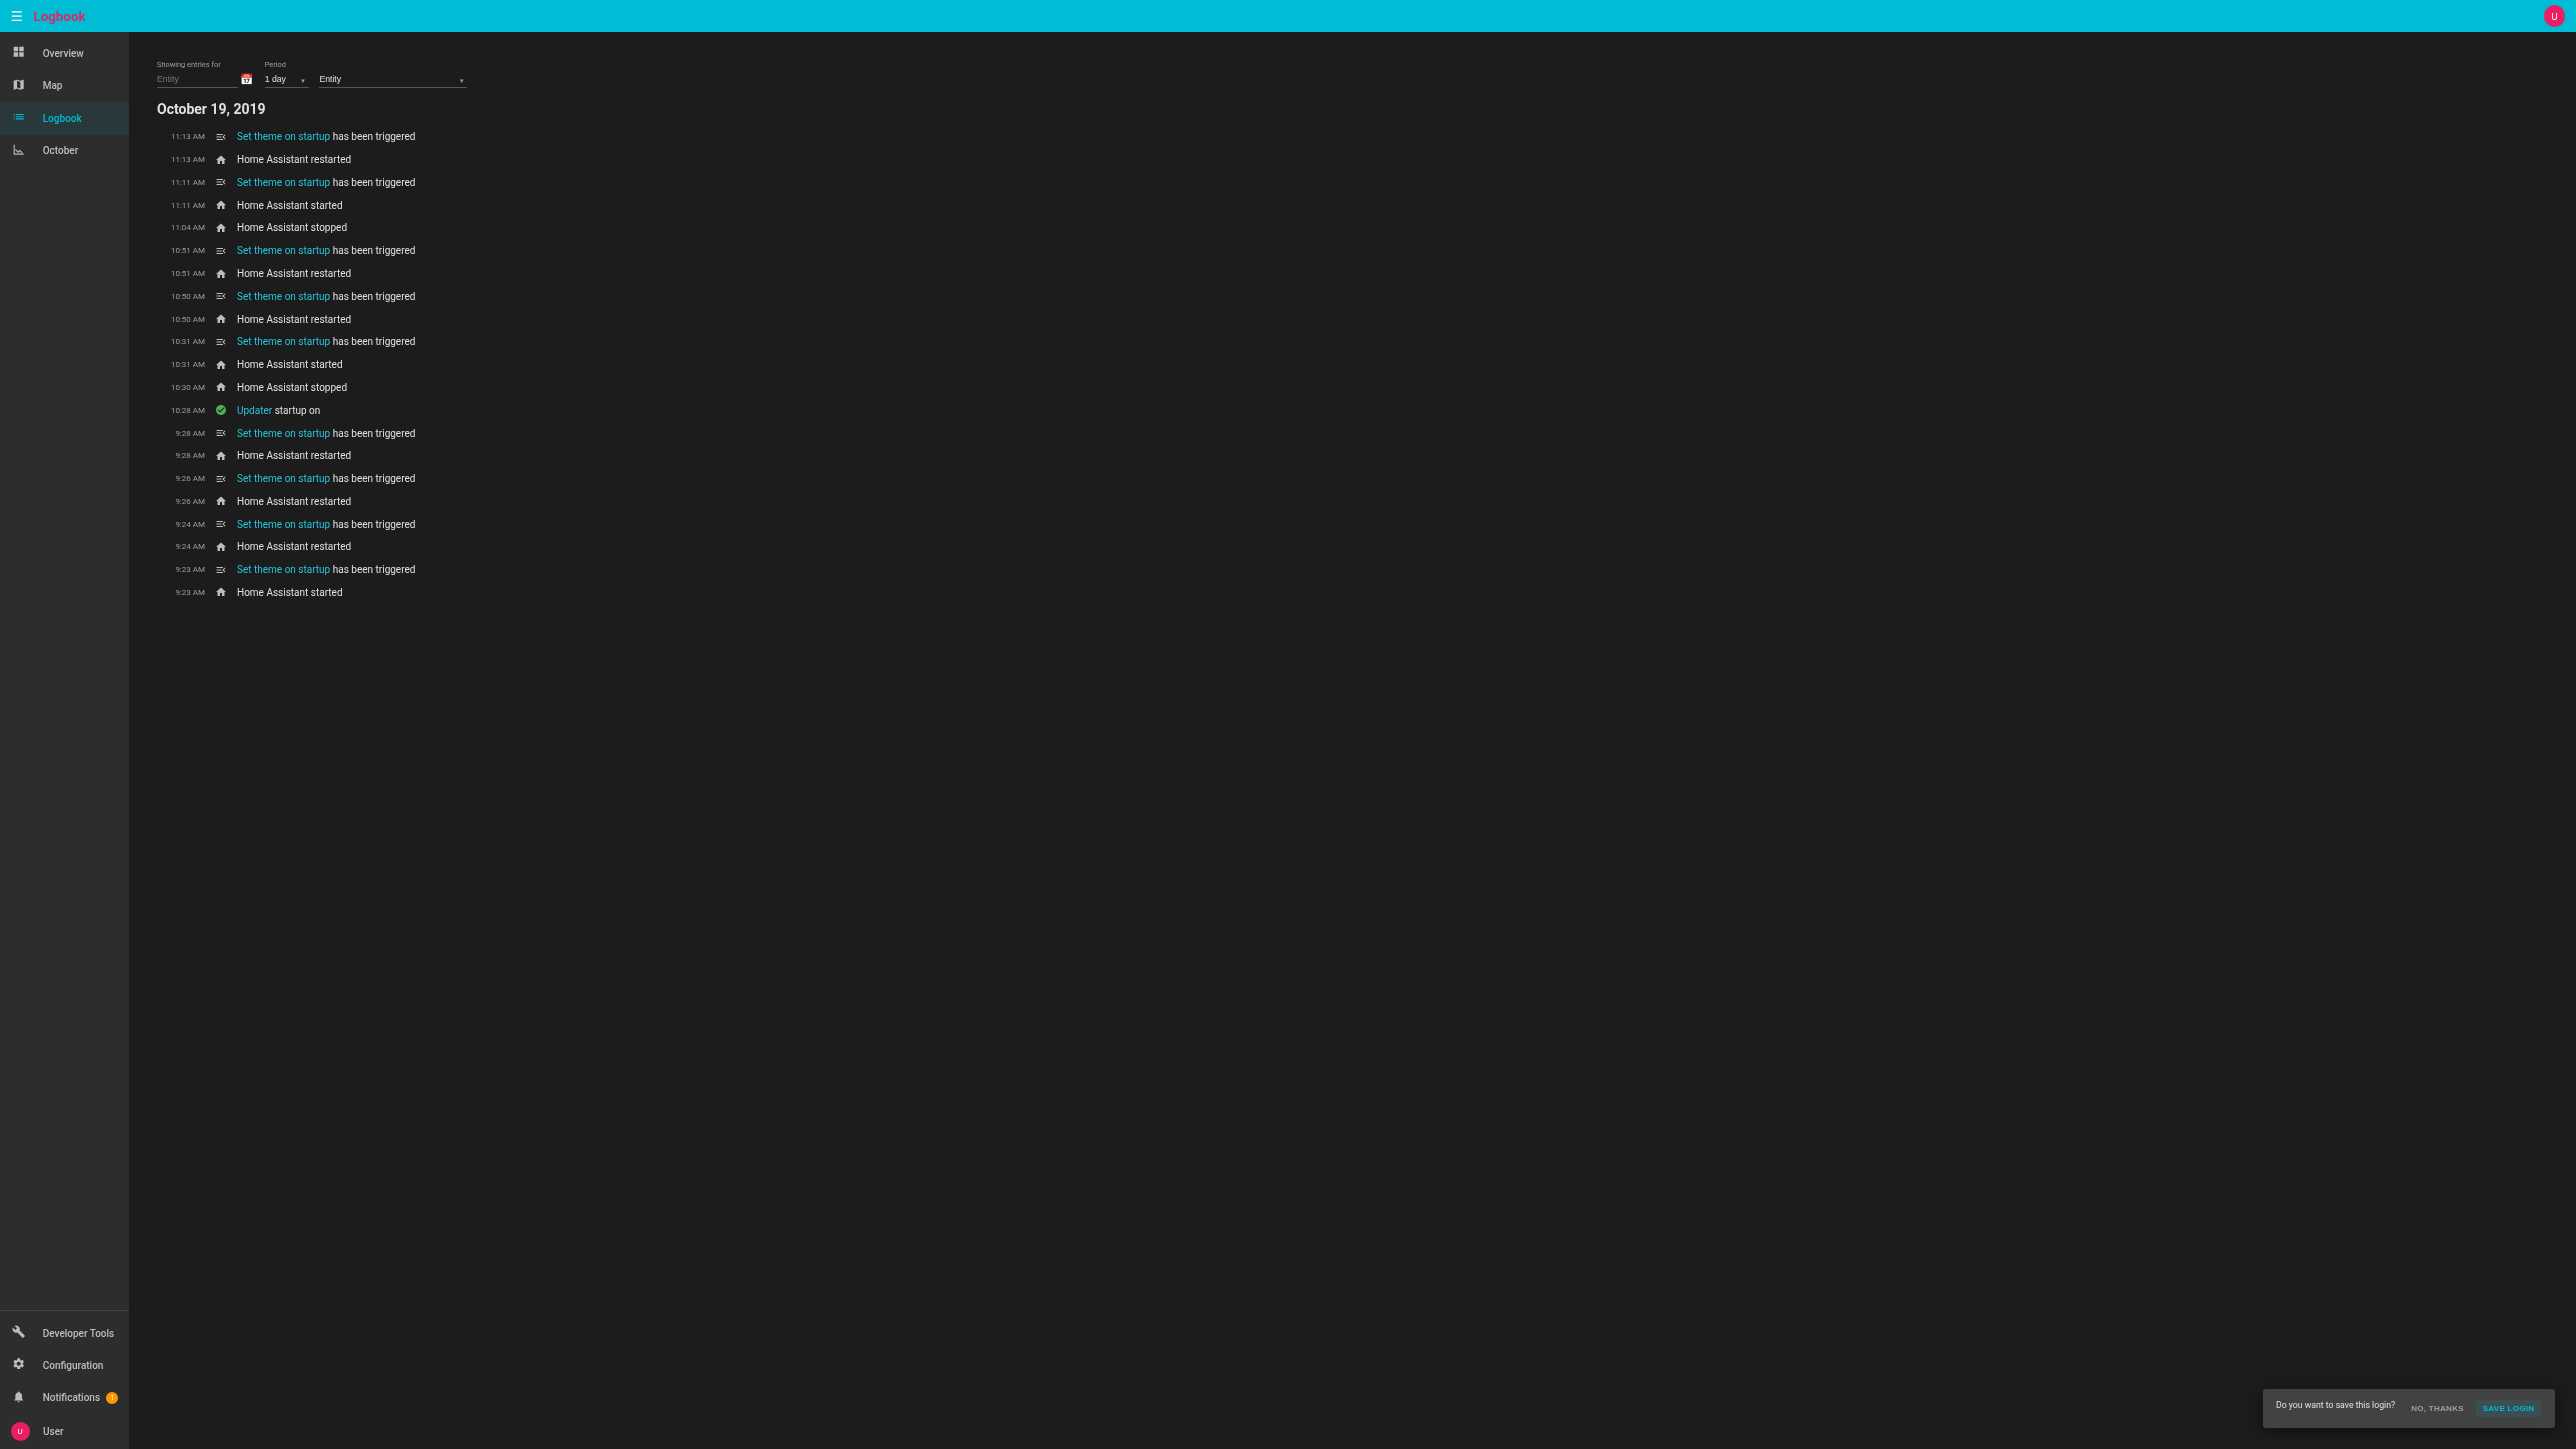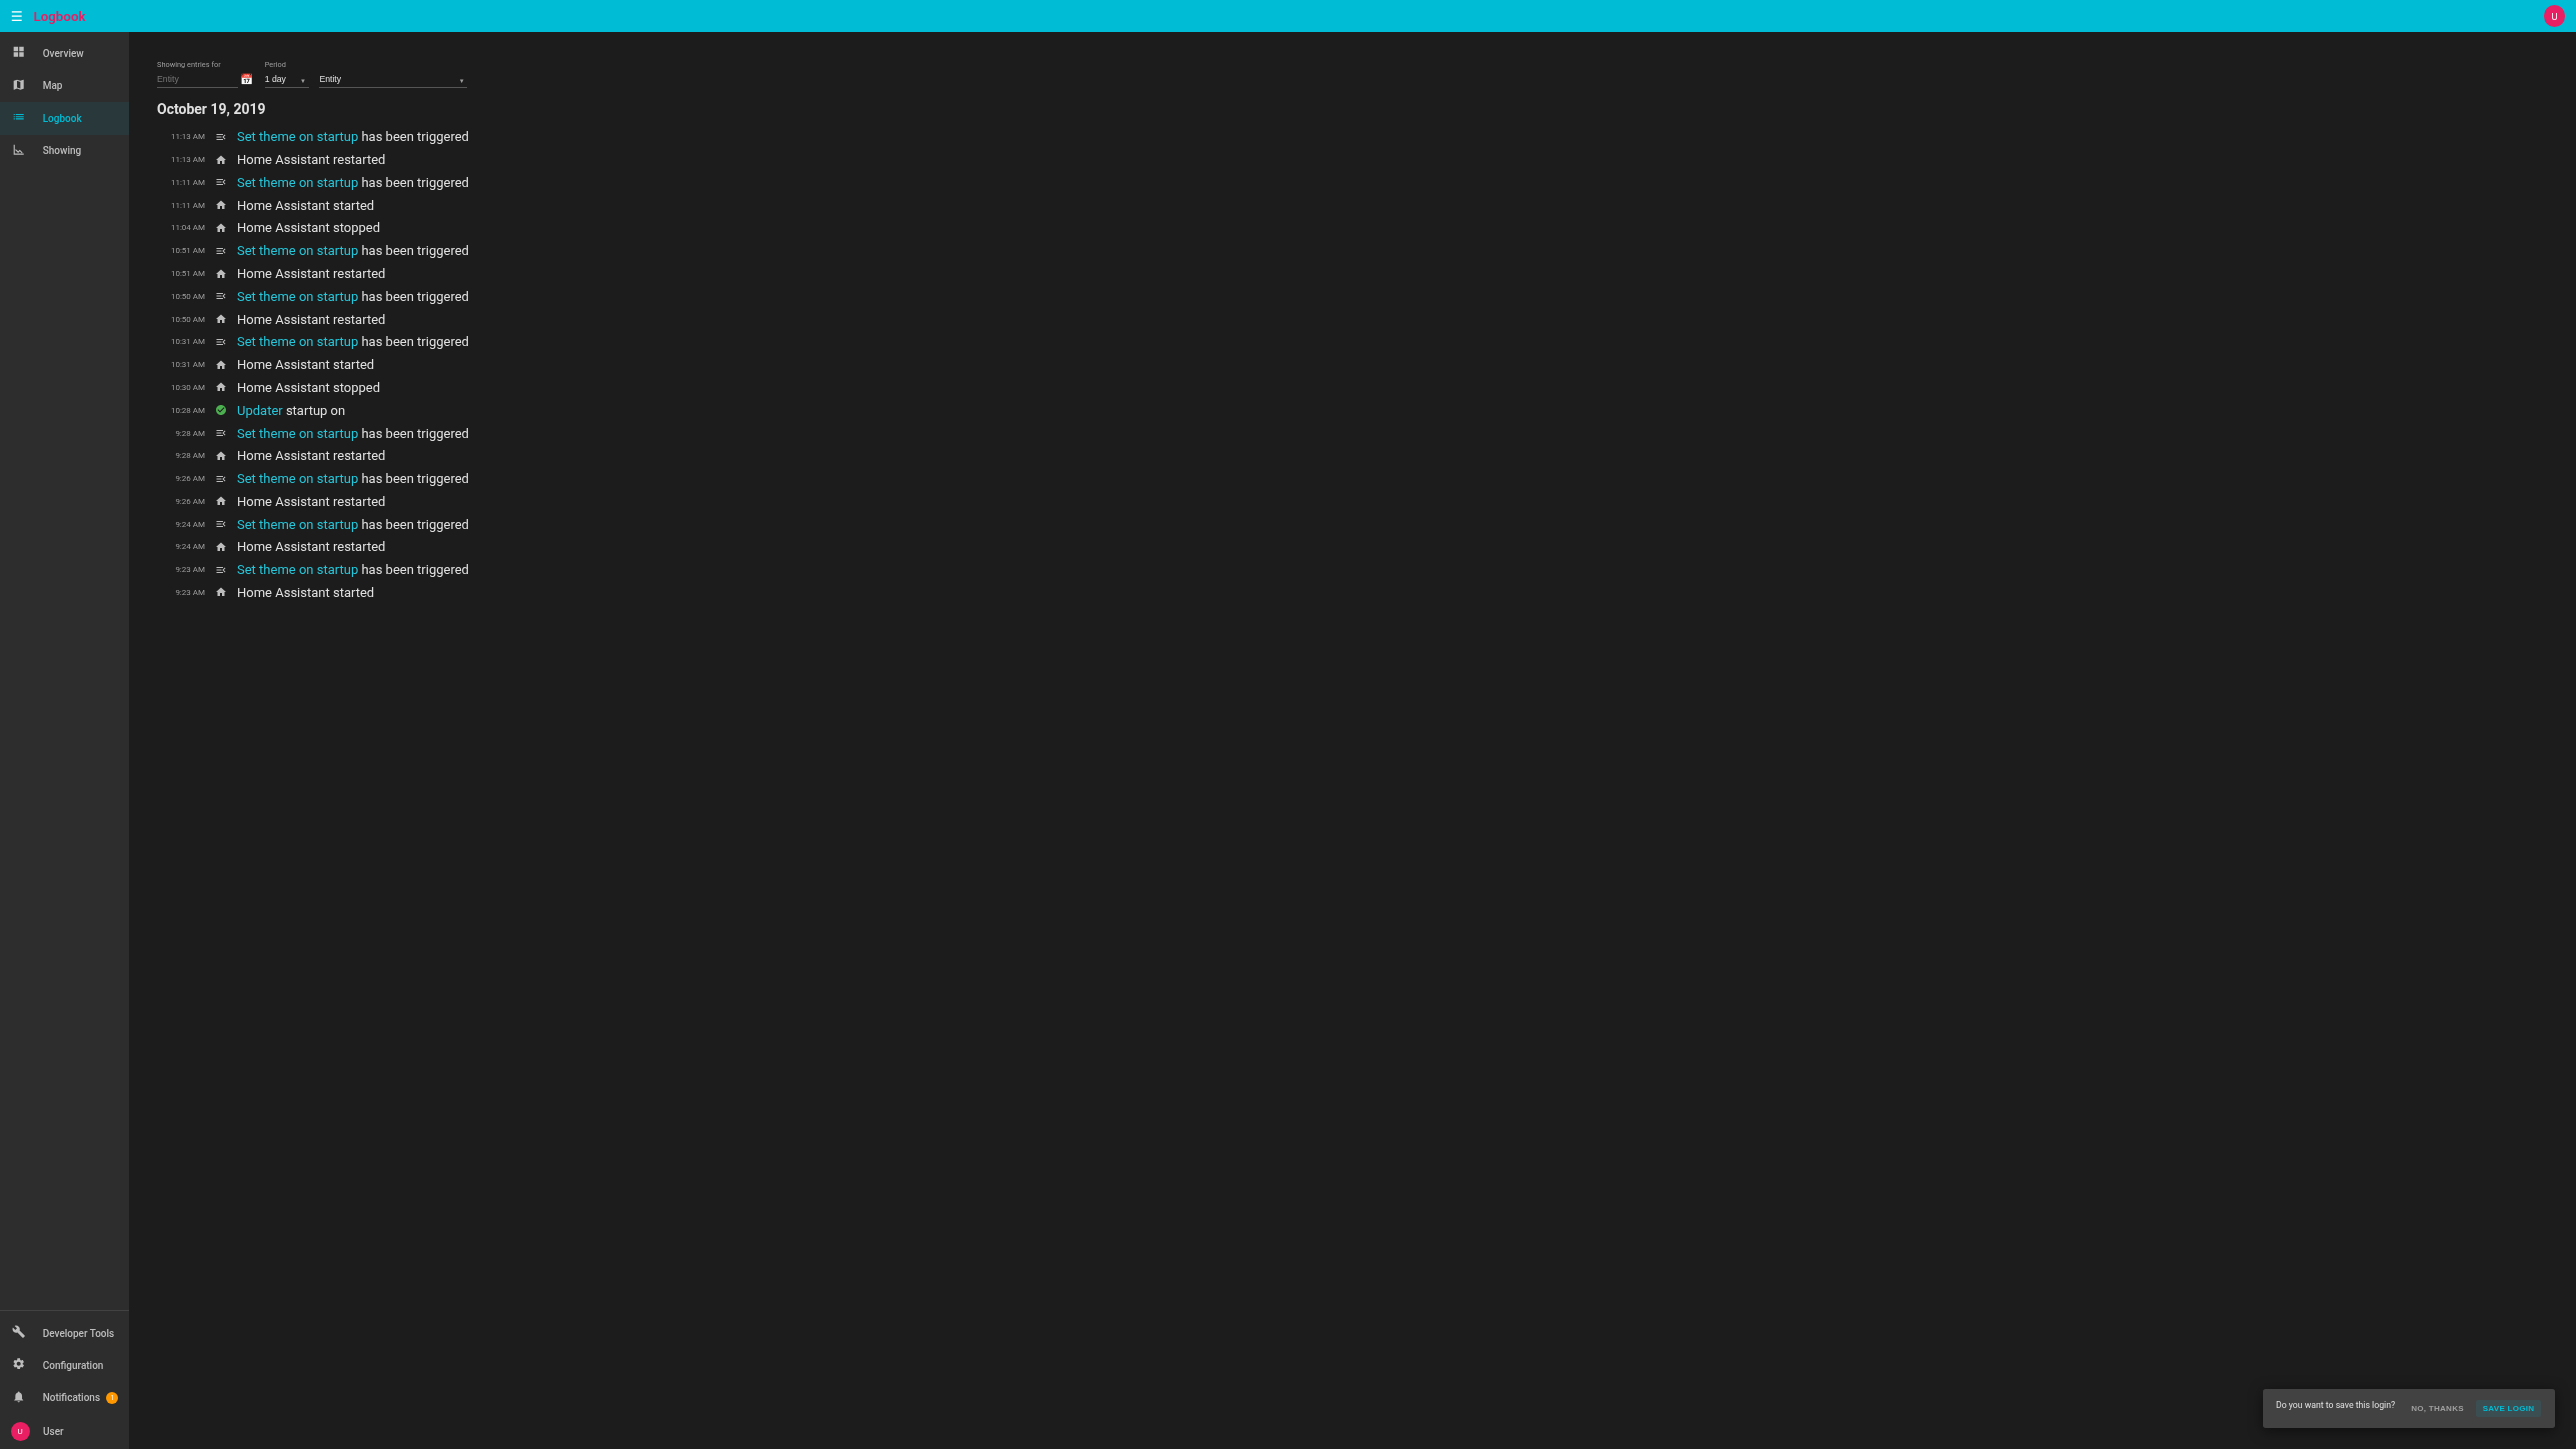--- a/index.html
+++ b/index.html
@@ -230,21 +230,21 @@
       width: 16px;
       height: 16px;
       display: flex;
       align-items: center;
       justify-content: center;
       flex-shrink: 0;
       font-size: 10px;
       color: #bdbdbd;
     }
     .log-text {
-      font-size: 13px;
+      font-size: 10px;
       color: #e0e0e0;
     }
     .log-link {
       color: #26c6da;
       text-decoration: none;
       cursor: pointer;
     }
 
     
     .toast {
@@ -333,21 +333,21 @@
           </svg>
       </span>
       <span class="sidebar-label" style="color:#00bcd4;">Logbook</span>
     </div>
     <div class="sidebar-item">
       <span class="sidebar-icon">
         <svg class="icon-svg" viewBox="0 0 24 24">
             <path d="M3 3v18h18v-2H5V3H3zm16 14l-5-5-3 3-4-4-1.5 1.5 5.5 5.5 3-3 3.5 3.5L19 17z"></path>
           </svg>
       </span>
-      <span class="sidebar-label">Showing</span>
+      <span class="sidebar-label">October</span>
     </div>
 
     <div class="sidebar-spacer"></div>
 
     <div class="sidebar-bottom">
       <div class="sidebar-item">
         <span class="sidebar-icon">
           <svg class="icon-svg" viewBox="0 0 24 24">
               <path d="M22.7 19l-9.1-9.1c.9-2.3.4-5-1.5-6.9-2-2-5-2.4-7.4-1.3L9 6 6 9 1.6 4.7C.4 7.1.9 10.1 2.9 12.1c1.9 1.9 4.6 2.4 6.9 1.5l9.1 9.1c.4.4 1 .4 1.4 0l2.3-2.3c.5-.4.5-1.1.1-1.4z"></path>
             </svg>

